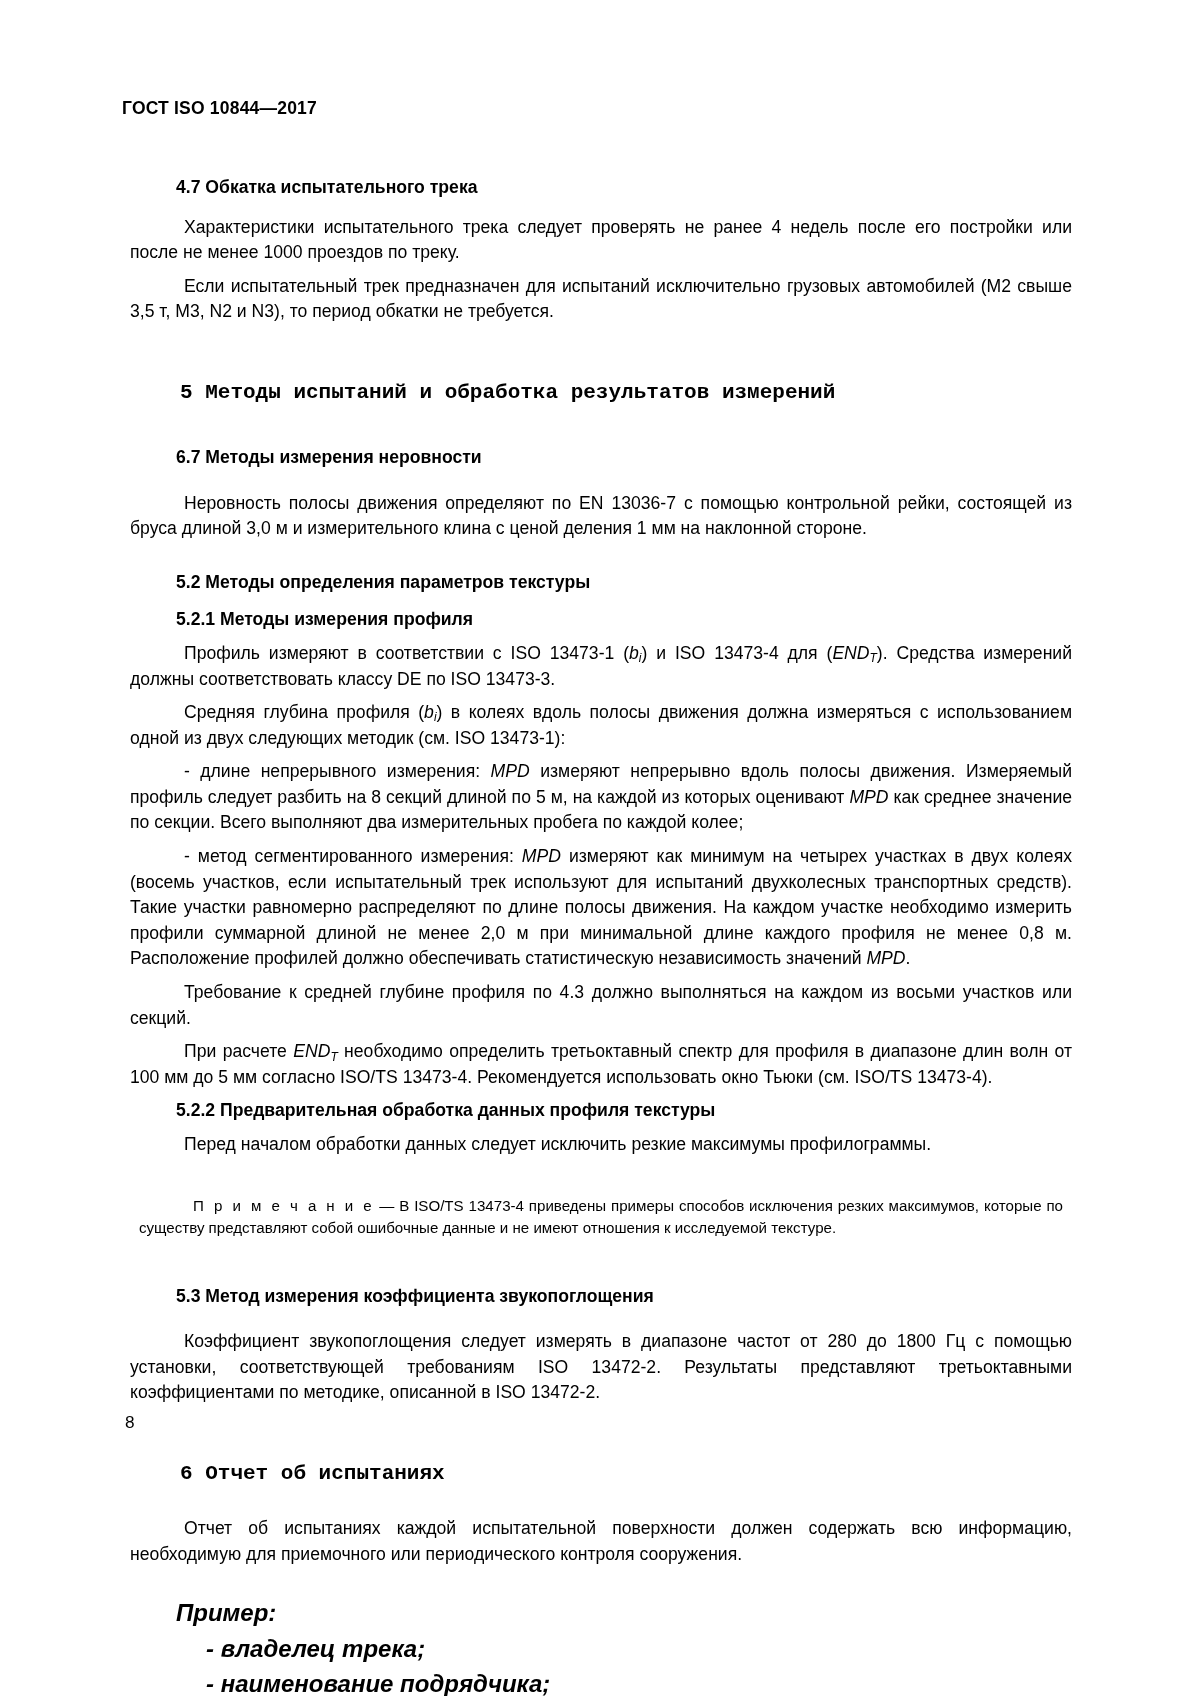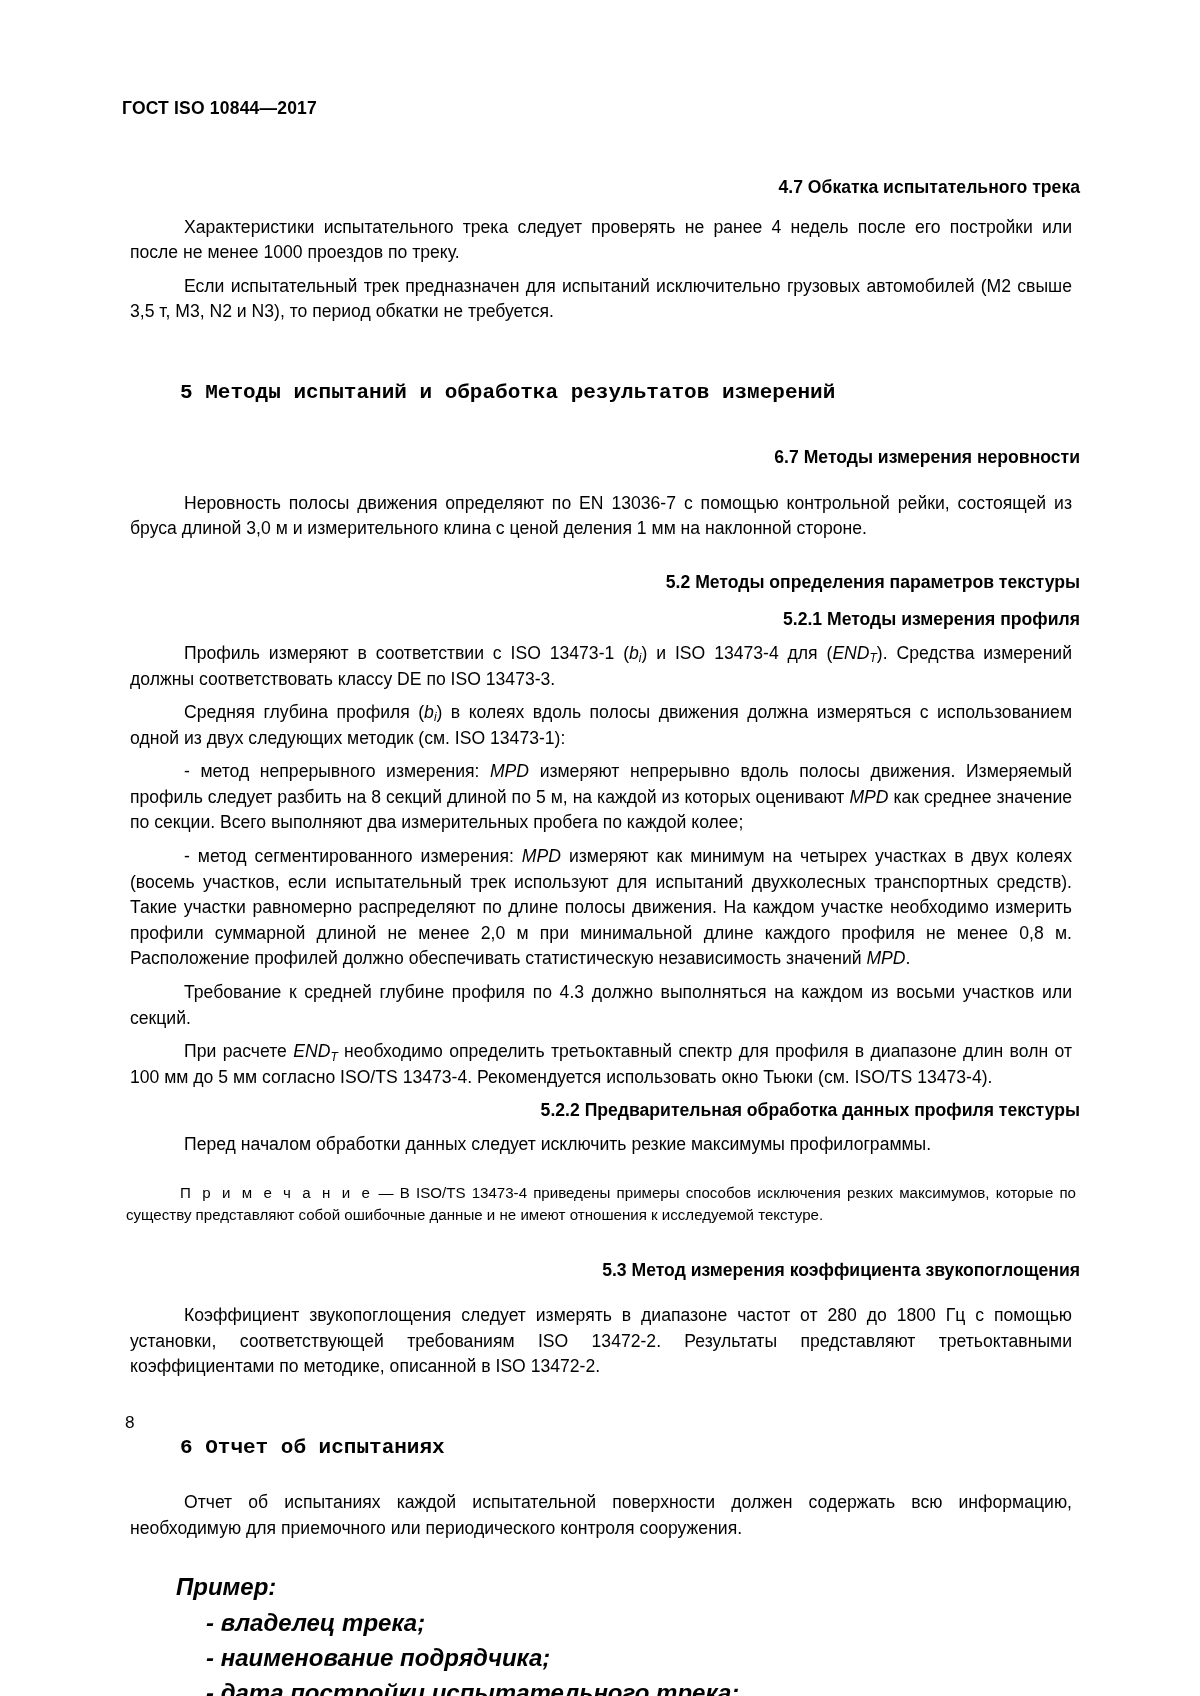--- a/index.html
+++ b/index.html
@@ -46,35 +46,34 @@
   }
   .indent {
     text-indent: 54px;
   }
   .sub-head {
     font-size: 17.6px;
     font-weight: bold;
     line-height: 1.45;
     margin: 0;
     padding-left: 54px;
-    text-align: right;
   }
   .clause-head {
     font-size: 21px;
     font-weight: bold;
     line-height: 1.35;
     margin: 0;
     padding-left: 58px;
     font-family: Liberation Mono, monospace;
   }
   .note {
     font-size: 15.1px;
     line-height: 1.46;
     text-align: justify;
-    margin: 4px;
+    margin: 17px;
   }
   .note .note-label {
     letter-spacing: 2.6px;
   }
   .note-first {
     text-indent: 54px;
   }
   .example-block {
     font-style: italic;
     font-weight: bold;
@@ -132,21 +131,21 @@
 
     <div class="gap-m"></div>
     <div class="sub-head">5.2 Методы определения параметров текстуры</div>
     <div class="gap-s"></div>
     <div class="sub-head">5.2.1 Методы измерения профиля</div>
 
     <p class="body-text indent"><span>Профиль измеряют в соответствии с ISO 13473-1 (</span><i class="var">b</i><sub><i class="var">i</i></sub><span>) и ISO 13473-4 для (</span><i class="var">END</i><sub><i class="var">T</i></sub><span>). Средства измерений должны соответствовать классу DE по ISO 13473-3.</span></p>
 
     <p class="body-text indent"><span>Средняя глубина профиля (</span><i class="var">b</i><sub><i class="var">i</i></sub><span>) в колеях вдоль полосы движения должна измеряться с использованием одной из двух следующих методик (см. ISO 13473-1):</span></p>
 
-    <p class="body-text indent"><span>-  метод непрерывного измерения: </span><i class="var">MPD</i><span> измеряют непрерывно вдоль полосы движения. Измеряемый профиль следует разбить на 8 секций длиной по 5 м, на каждой из которых оценивают </span><i class="var">MPD</i><span> как среднее значение по секции. Всего выполняют два измерительных пробега по каждой колее;</span></p>
+    <p class="body-text indent"><span>-  длине непрерывного измерения: </span><i class="var">MPD</i><span> измеряют непрерывно вдоль полосы движения. Измеряемый профиль следует разбить на 8 секций длиной по 5 м, на каждой из которых оценивают </span><i class="var">MPD</i><span> как среднее значение по секции. Всего выполняют два измерительных пробега по каждой колее;</span></p>
 
     <p class="body-text indent"><span>-  метод сегментированного измерения: </span><i class="var">MPD</i><span> измеряют как минимум на четырех участках в двух колеях (восемь участков, если испытательный трек используют для испытаний двухколесных транспортных средств). Такие участки равномерно распределяют по длине полосы движения. На каждом участке необходимо измерить профили суммарной длиной не менее 2,0 м при минимальной длине каждого профиля не менее 0,8 м. Расположение профилей должно обеспечивать статистическую независимость значений </span><i class="var">MPD</i><span>.</span></p>
 
     <p class="body-text indent">Требование к средней глубине профиля по 4.3 должно выполняться на каждом из восьми участков или секций.</p>
 
     <p class="body-text indent"><span>При расчете </span><i class="var">END</i><sub><i class="var">T</i></sub><span> необходимо определить третьоктавный спектр для профиля в диапазоне длин волн от 100 мм до 5 мм согласно ISO/TS 13473-4. Рекомендуется использовать окно Тьюки (см. ISO/TS 13473-4).</span></p>
 
     <div class="sub-head">5.2.2 Предварительная обработка данных профиля текстуры</div>
     <p class="body-text indent">Перед началом обработки данных следует исключить резкие максимумы профилограммы.</p>
 

